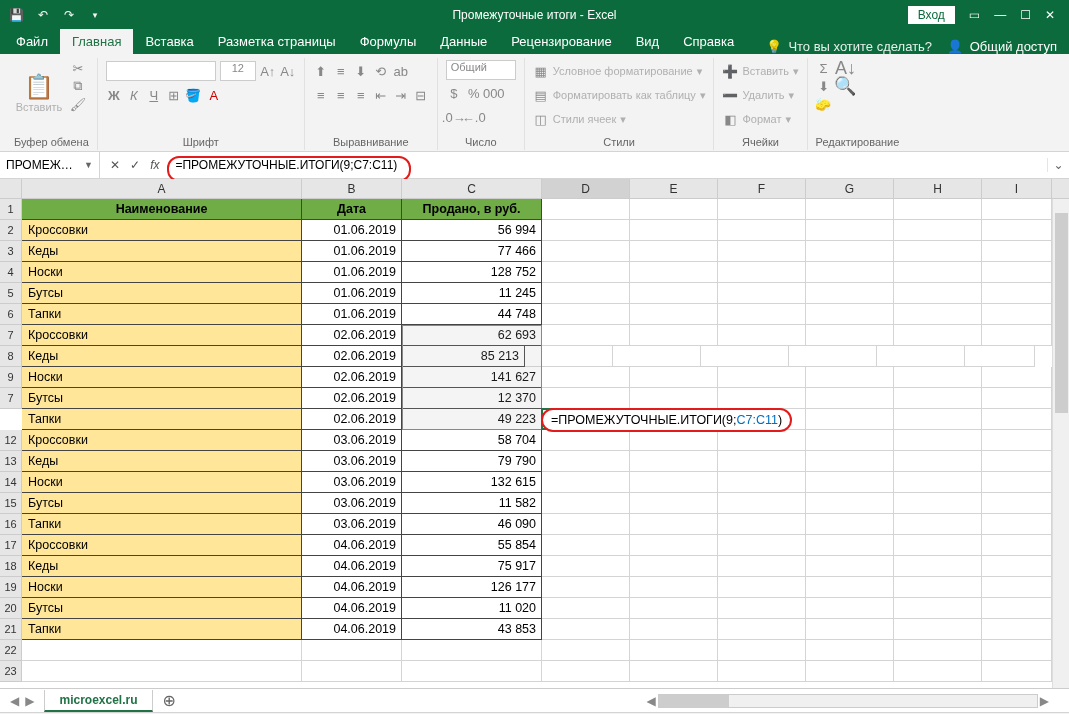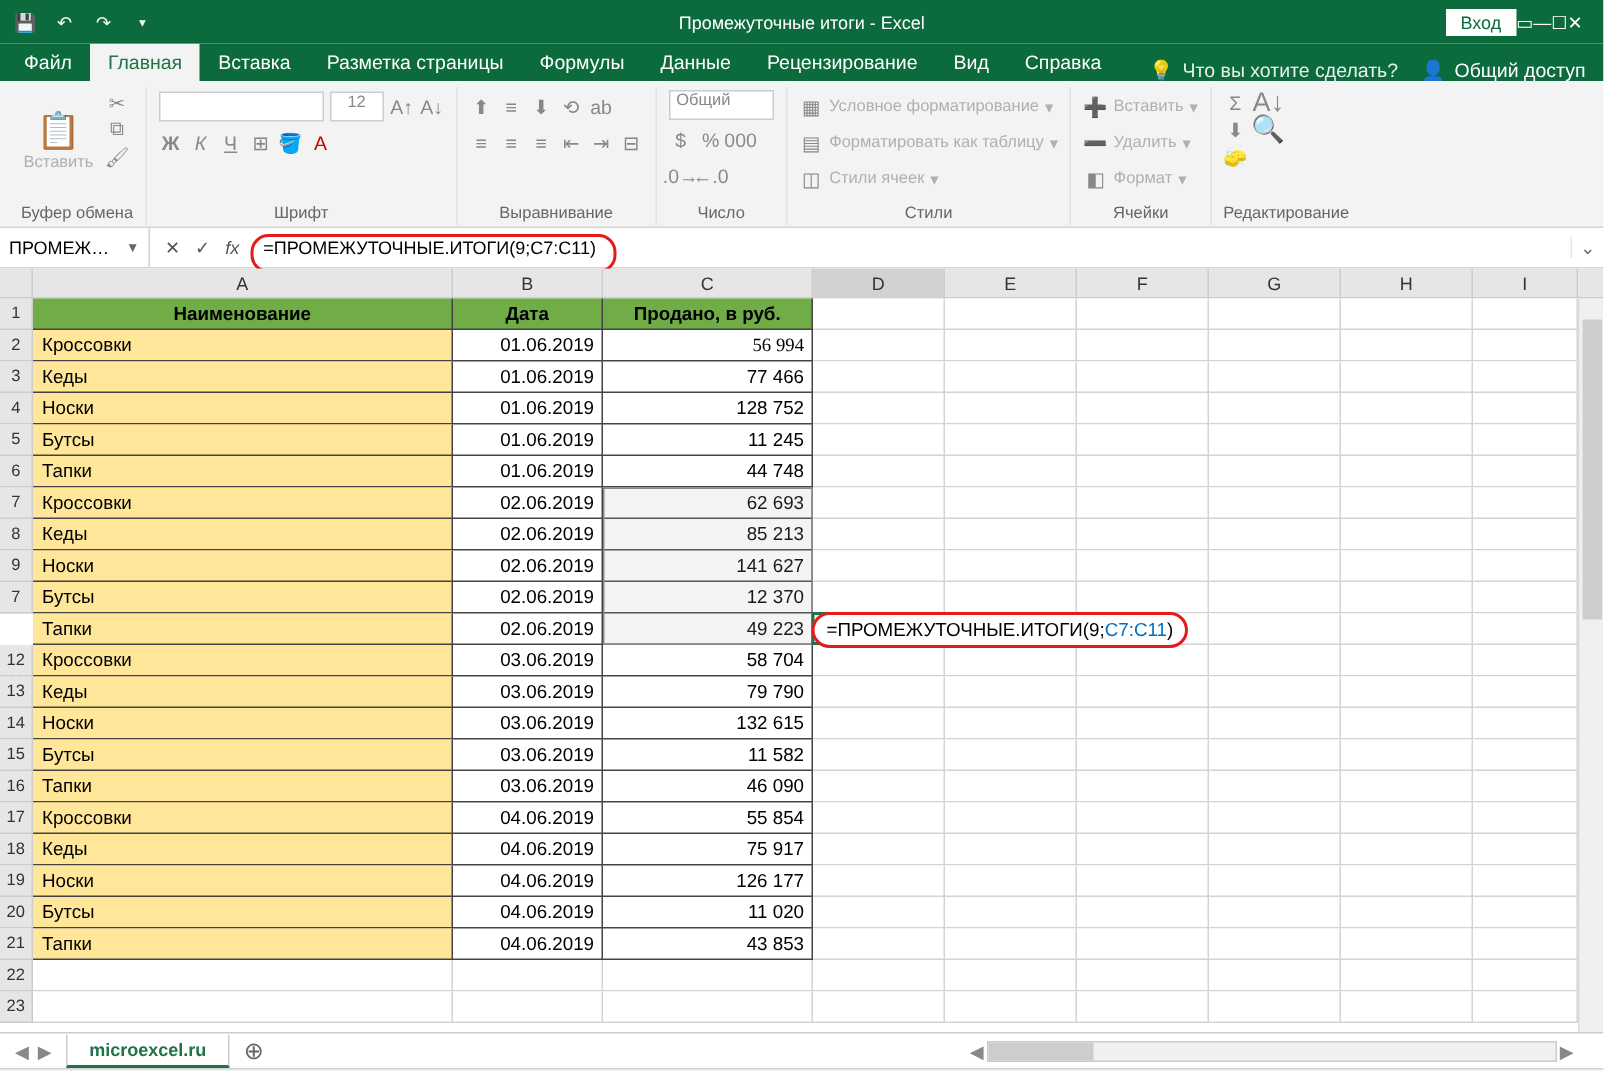--- a/index.html
+++ b/index.html
@@ -2,21 +2,21 @@
 <html><head>
 <meta charset="utf-8">
 <style>
 * { margin: 0; padding: 0; box-sizing: border-box; font-family: 'Segoe UI', Tahoma, sans-serif; }
 body { background: #fff; overflow: hidden; width: 1069px; height: 714px; position: relative; }
 
 .titlebar { background: #0c6b3d; height: 29px; display: flex; align-items: center; color: #fff; font-size: 12px; position: relative; }
 .titlebar .qat { display: flex; align-items: center; gap: 8px; padding-left: 8px; }
 .titlebar .qat span { width: 18px; height: 18px; display: flex; align-items: center; justify-content: center; color: #fff; opacity: 0.95; }
 .titlebar .title { position: absolute; left: 50%; transform: translateX(-50%); color: #fff; font-size: 12px; }
-.titlebar .winbtns { margin-left: auto; display: flex; align-items: center; padding-right: 14px; }
+.titlebar .winbtns { margin-left: auto; display: flex; align-items: center; gap: 14px; padding-right: 14px; }
 .titlebar .login-btn { background: #fff; color: #0c6b3d; padding: 2px 10px; font-size: 12px; }
 
 .ribbon-tabs { background: #0c6b3d; height: 25px; display: flex; align-items: flex-end; padding-left: 4px; color: #fff; font-size: 13px; }
 .ribbon-tabs .tab { padding: 5px 12px; cursor: pointer; }
 .ribbon-tabs .tab.active { background: #f3f3f3; color: #217346; }
 .ribbon-tabs .tellme { margin-left: 20px; display: flex; align-items: center; gap: 6px; color: #fff; opacity: 0.9; }
 .ribbon-tabs .share { margin-left: auto; padding-right: 12px; display: flex; align-items: center; gap: 6px; }
 
 .ribbon { background: #f3f3f3; height: 98px; border-bottom: 1px solid #d4d4d4; display: flex; padding: 4px 6px 0; }
 .ribbon-group { display: flex; flex-direction: column; height: 92px; border-right: 1px solid #e1e1e1; padding: 0 8px; }
@@ -261,21 +261,21 @@
         <div class="cell col-empty" style="width: 88px;"></div>
         <div class="cell col-empty" style="width: 88px;"></div>
         <div class="cell col-empty" style="width: 88px;"></div>
         <div class="cell col-empty" style="width: 88px;"></div>
         <div class="cell col-empty" style="width: 70px;"></div>
       </div>
       <div class="grid-row">
         <div class="row-h">2</div>
         <div class="cell col-a" style="width: 280px;">Кроссовки</div>
         <div class="cell col-b" style="width: 100px;">01.06.2019</div>
-        <div class="cell col-c" style="width: 140px; font-family: Liberation Serif, serif;">56 994</div>
+        <div class="cell col-c" style="width: 140px;">56 994</div>
         <div class="cell col-empty" style="width: 88px;"></div>
         <div class="cell col-empty" style="width: 88px;"></div>
         <div class="cell col-empty" style="width: 88px;"></div>
         <div class="cell col-empty" style="width: 88px;"></div>
         <div class="cell col-empty" style="width: 88px;"></div>
         <div class="cell col-empty" style="width: 70px;"></div>
       </div>
       <div class="grid-row">
         <div class="row-h">3</div>
         <div class="cell col-a" style="width: 280px;">Кеды</div>
@@ -333,21 +333,21 @@
         <div class="cell col-empty" style="width: 88px;"></div>
         <div class="cell col-empty" style="width: 88px;"></div>
         <div class="cell col-empty" style="width: 88px;"></div>
         <div class="cell col-empty" style="width: 88px;"></div>
         <div class="cell col-empty" style="width: 70px;"></div>
       </div>
       <div class="grid-row">
         <div class="row-h">8</div>
         <div class="cell col-a" style="width: 280px;">Кеды</div>
         <div class="cell col-b" style="width: 100px;">02.06.2019</div>
-        <div class="cell col-c" style="width: 140px;">85 213</div>
+        <div class="cell col-c" style="width: 123px;">85 213</div>
         <div class="cell col-empty" style="width: 88px;"></div>
         <div class="cell col-empty" style="width: 88px;"></div>
         <div class="cell col-empty" style="width: 88px;"></div>
         <div class="cell col-empty" style="width: 88px;"></div>
         <div class="cell col-empty" style="width: 88px;"></div>
         <div class="cell col-empty" style="width: 70px;"></div>
       </div>
       <div class="grid-row">
         <div class="row-h">9</div>
         <div class="cell col-a" style="width: 280px;">Носки</div>

